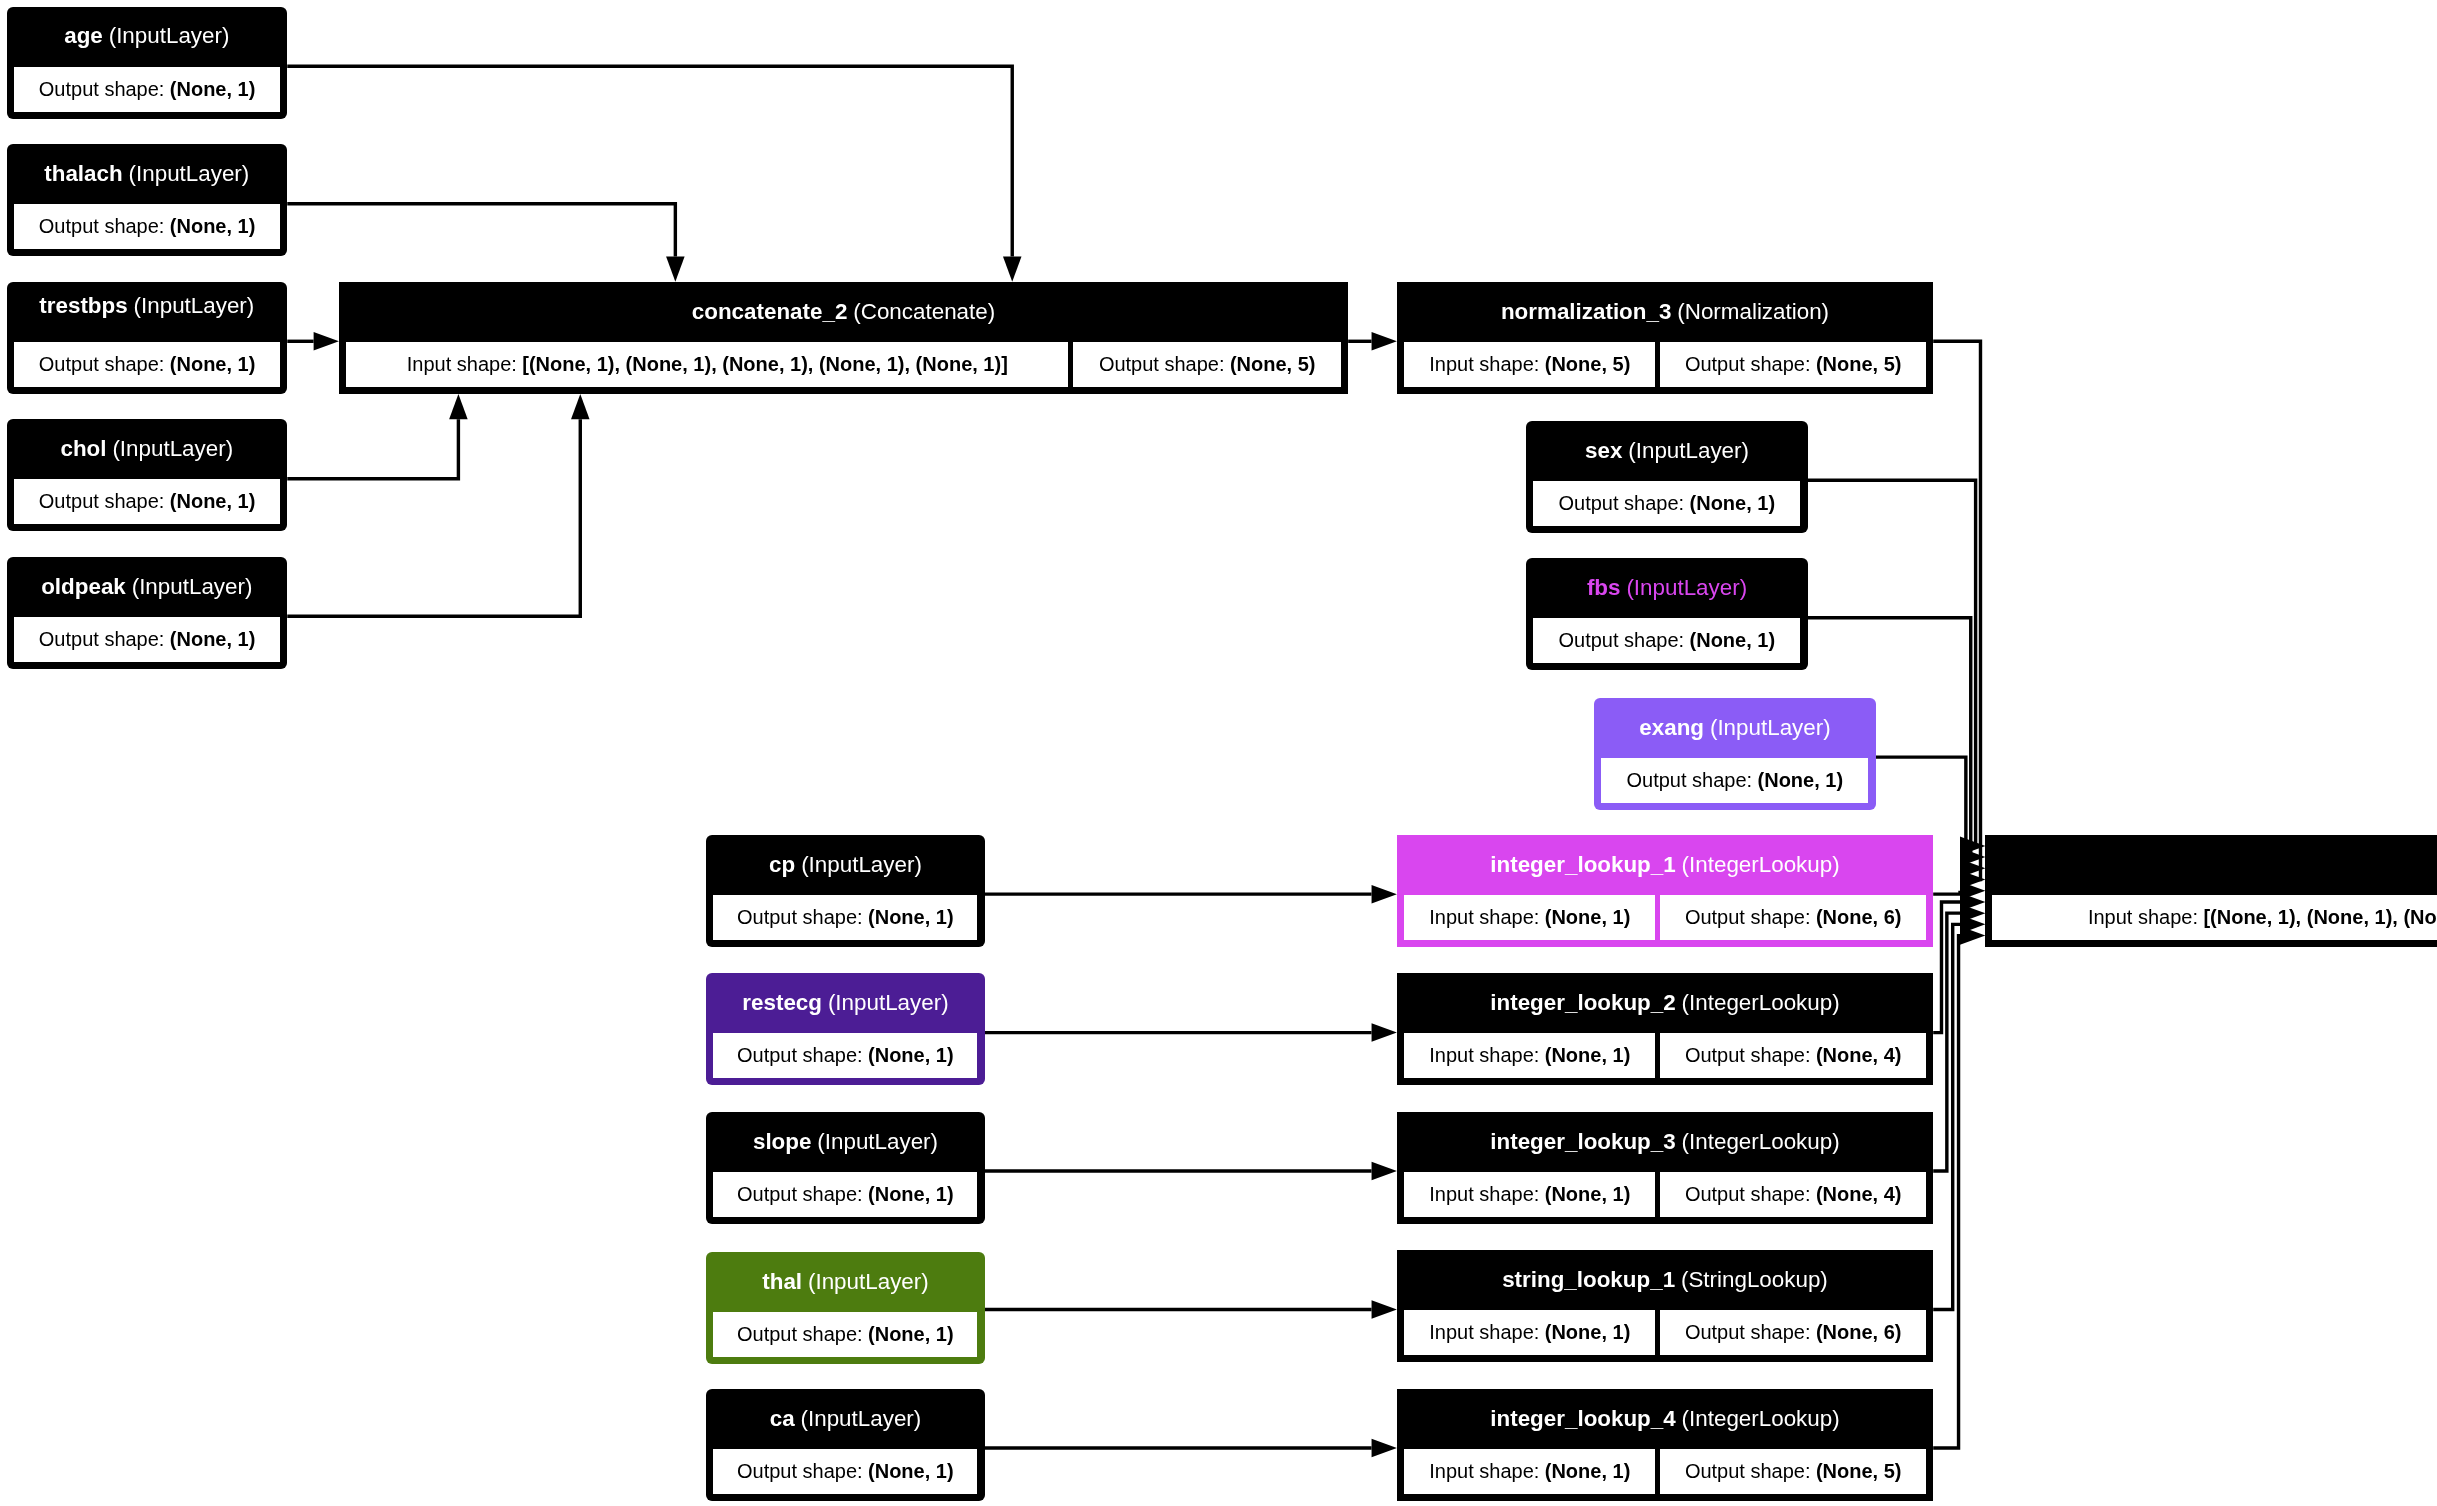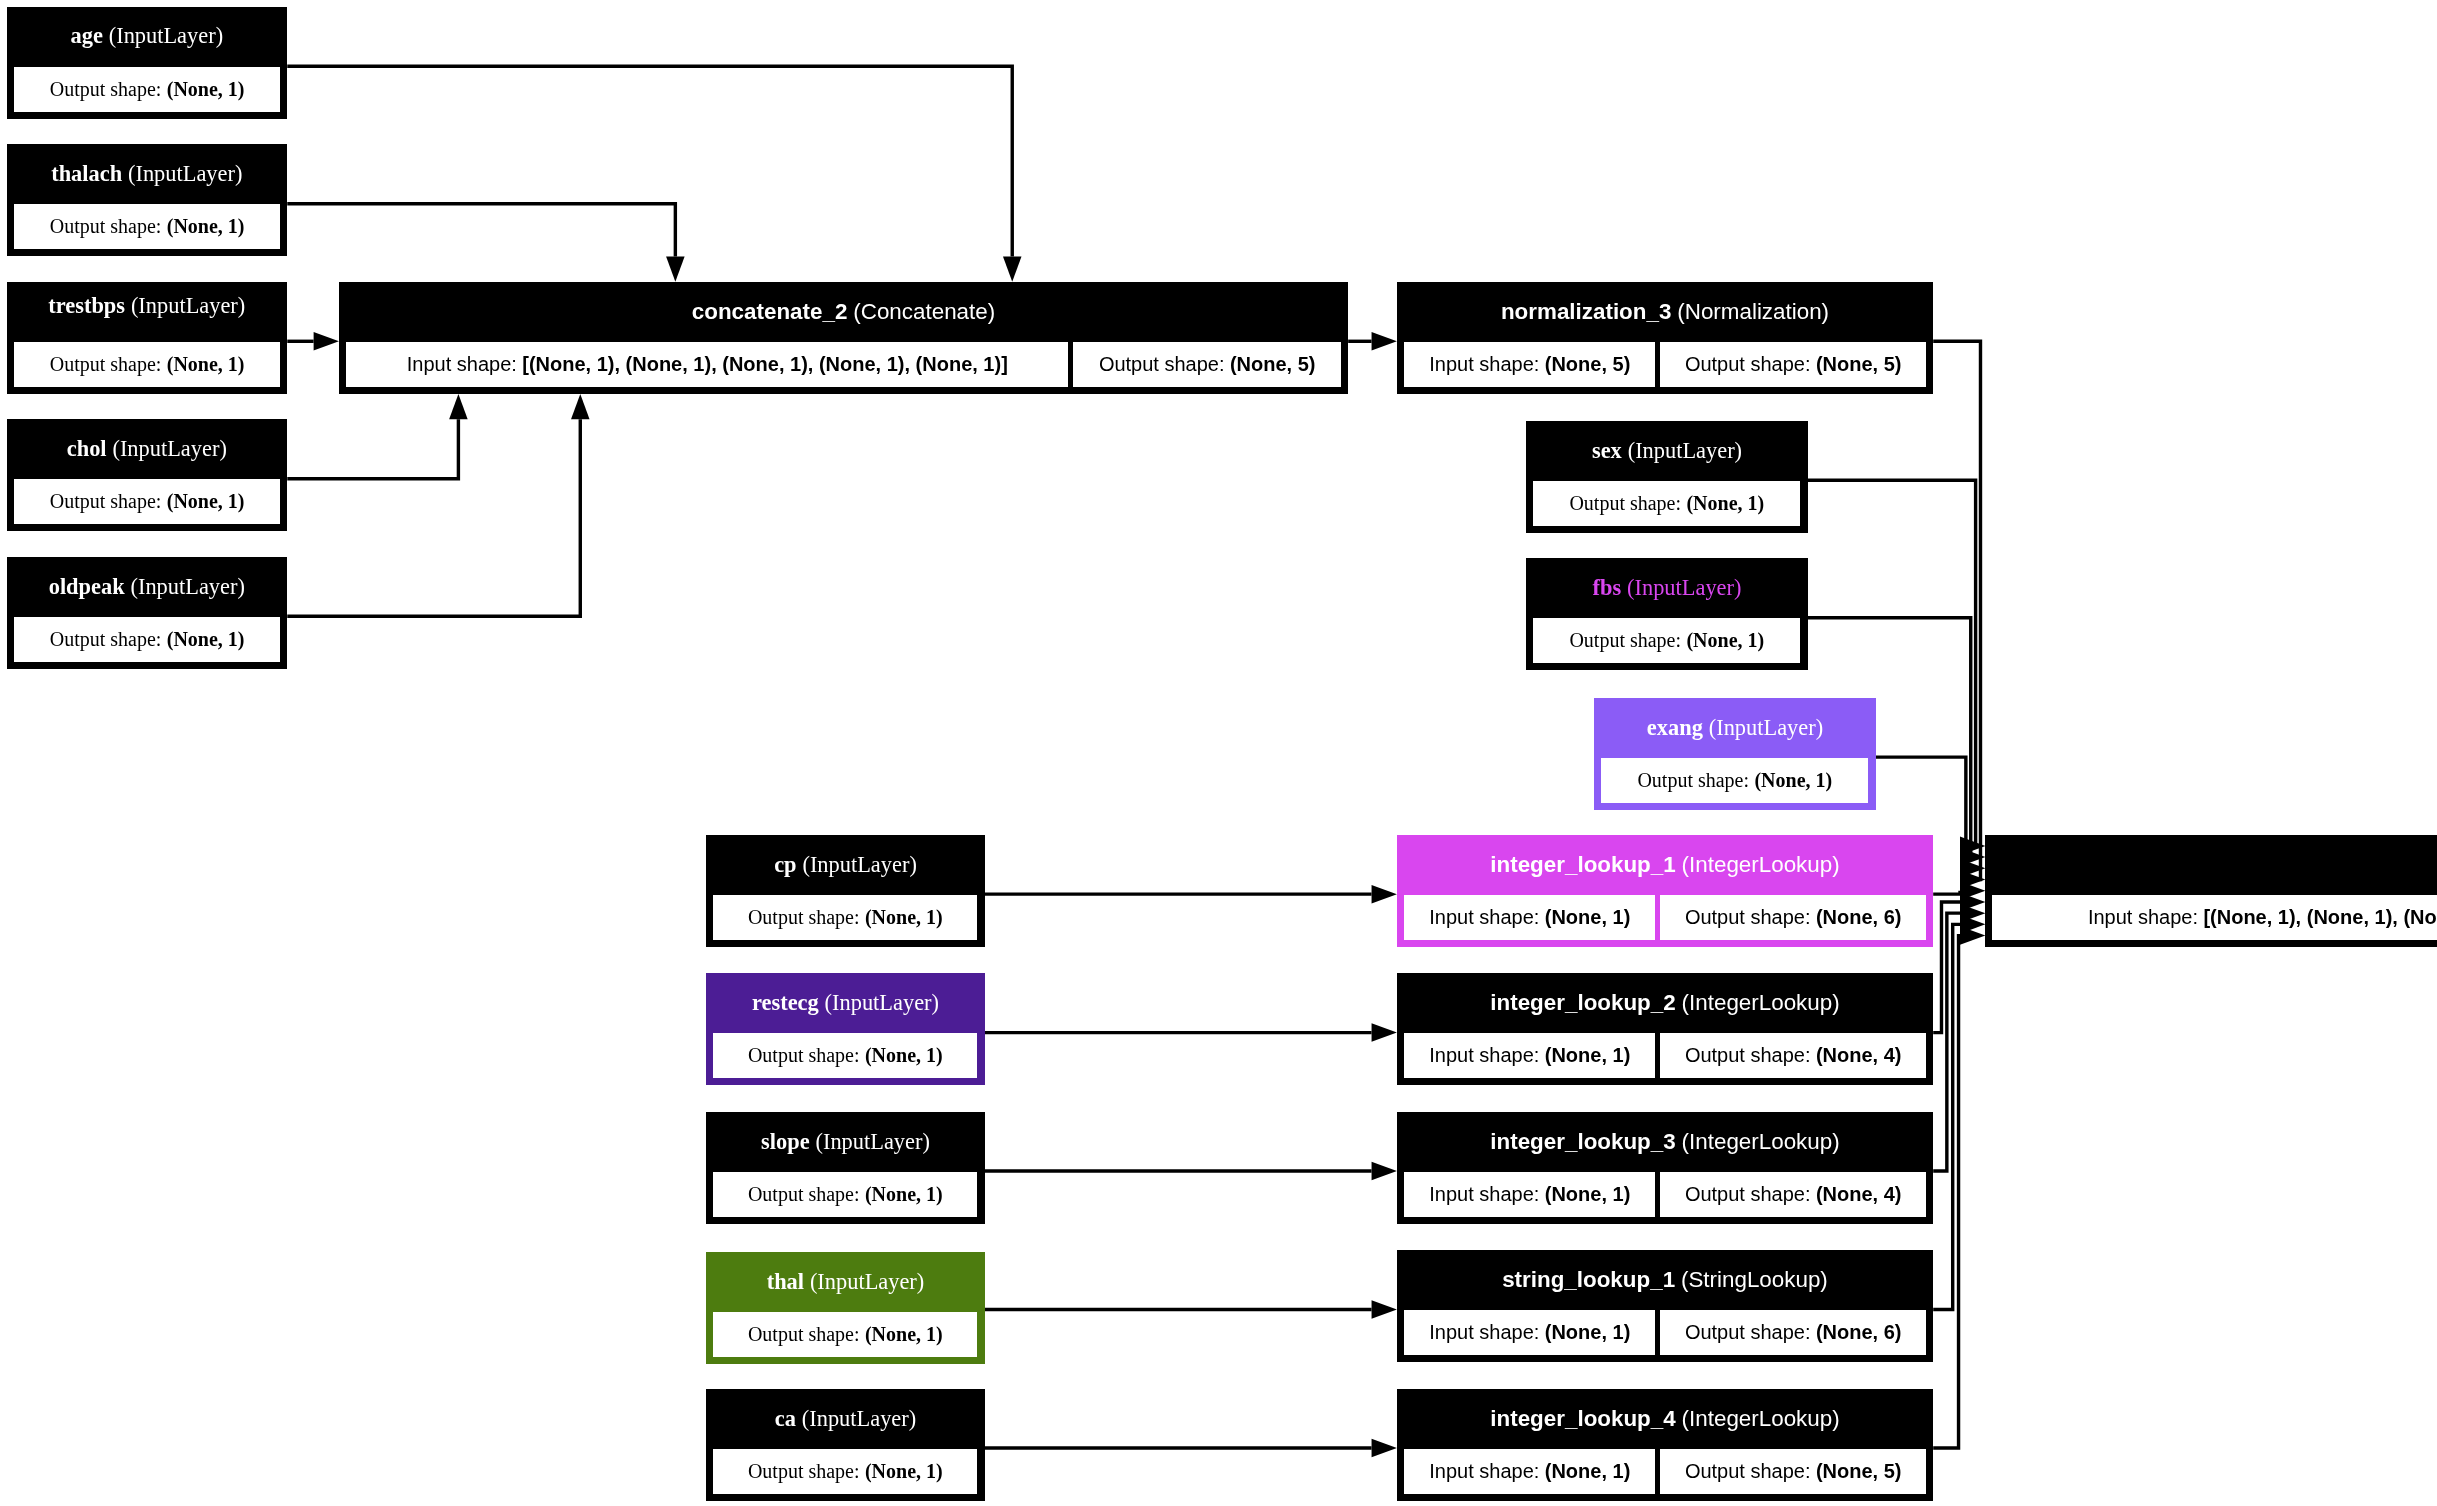--- a/index.html
+++ b/index.html
@@ -41,21 +41,21 @@
   .cell {
     background: #ffffff;
     color: #000000;
     display: flex; align-items: center; justify-content: center;
     font-size: 20px;
     white-space: nowrap;
     flex: 0 0 auto;
     box-sizing: border-box;
   }
   .cell b { margin-left: 5.4px; }
-  .font-input { font-family: Liberation Serif, serif; }
+  .font-input { font-family: Liberation Sans, sans-serif; border-radius: 6px; }
   .font-proc  { font-family: "Liberation Sans", sans-serif; }
 </style>
 </head>
 <body>
 
 <div id="stage">
   <svg id="edge-layer" xmlns="http://www.w3.org/2000/svg" viewBox="0 0 7119 3089">
       <polyline points="589,136 2076,136 2076,526" fill="none" stroke="#000000" stroke-width="7"></polyline>
       <polygon points="2076,578 2057,526 2095,526" fill="#000000"></polygon>
       <polyline points="589,418 1385,418 1385,526" fill="none" stroke="#000000" stroke-width="7"></polyline>

